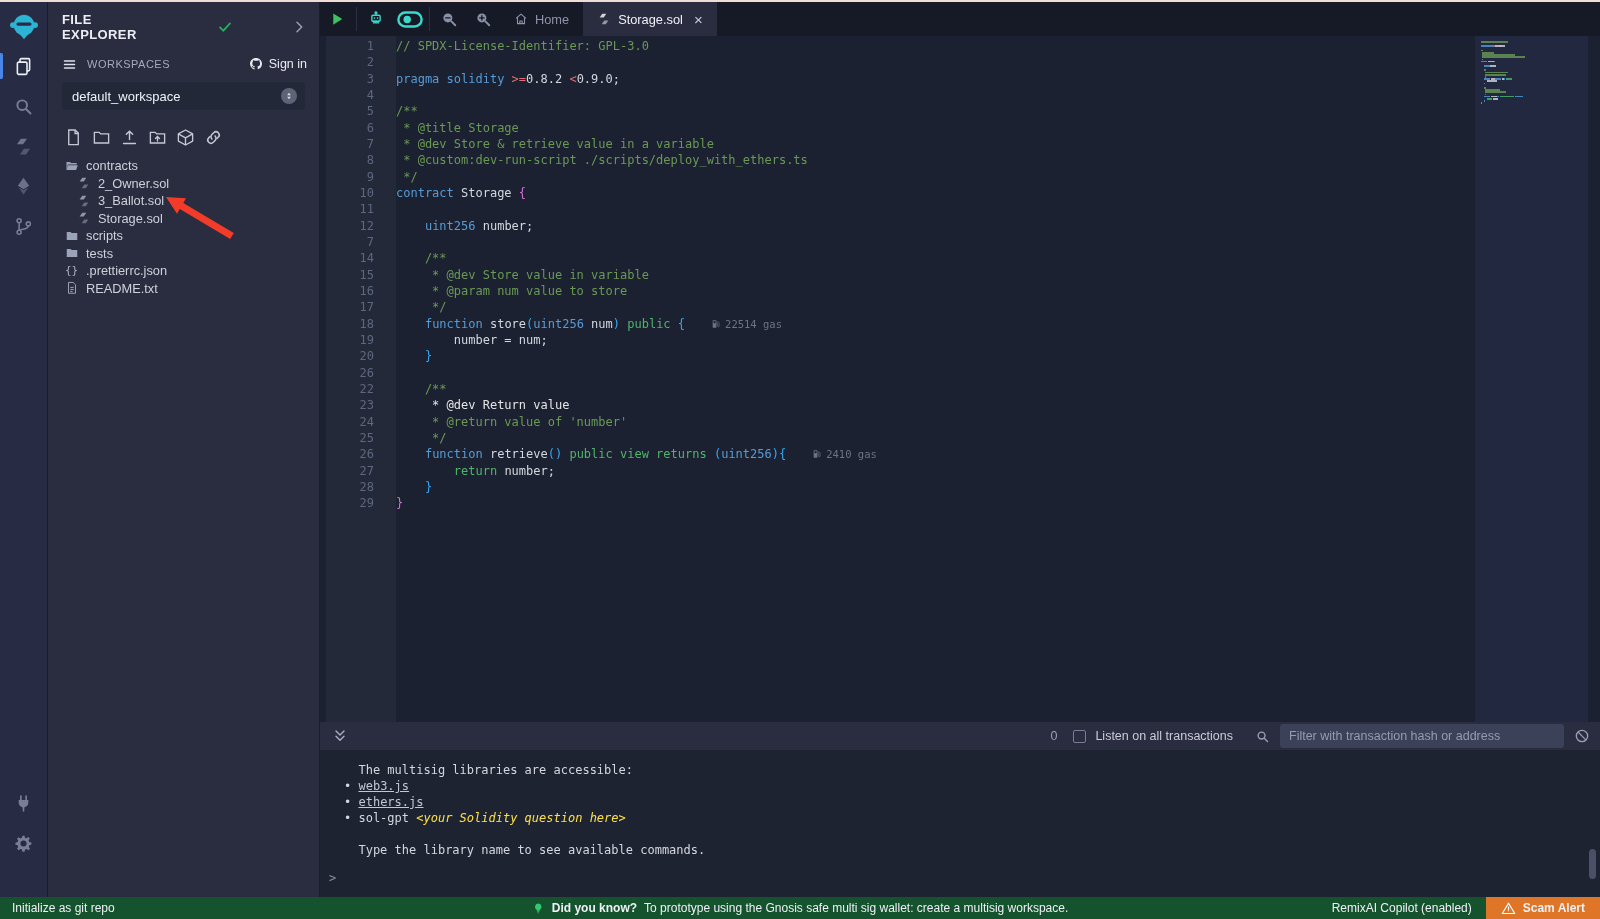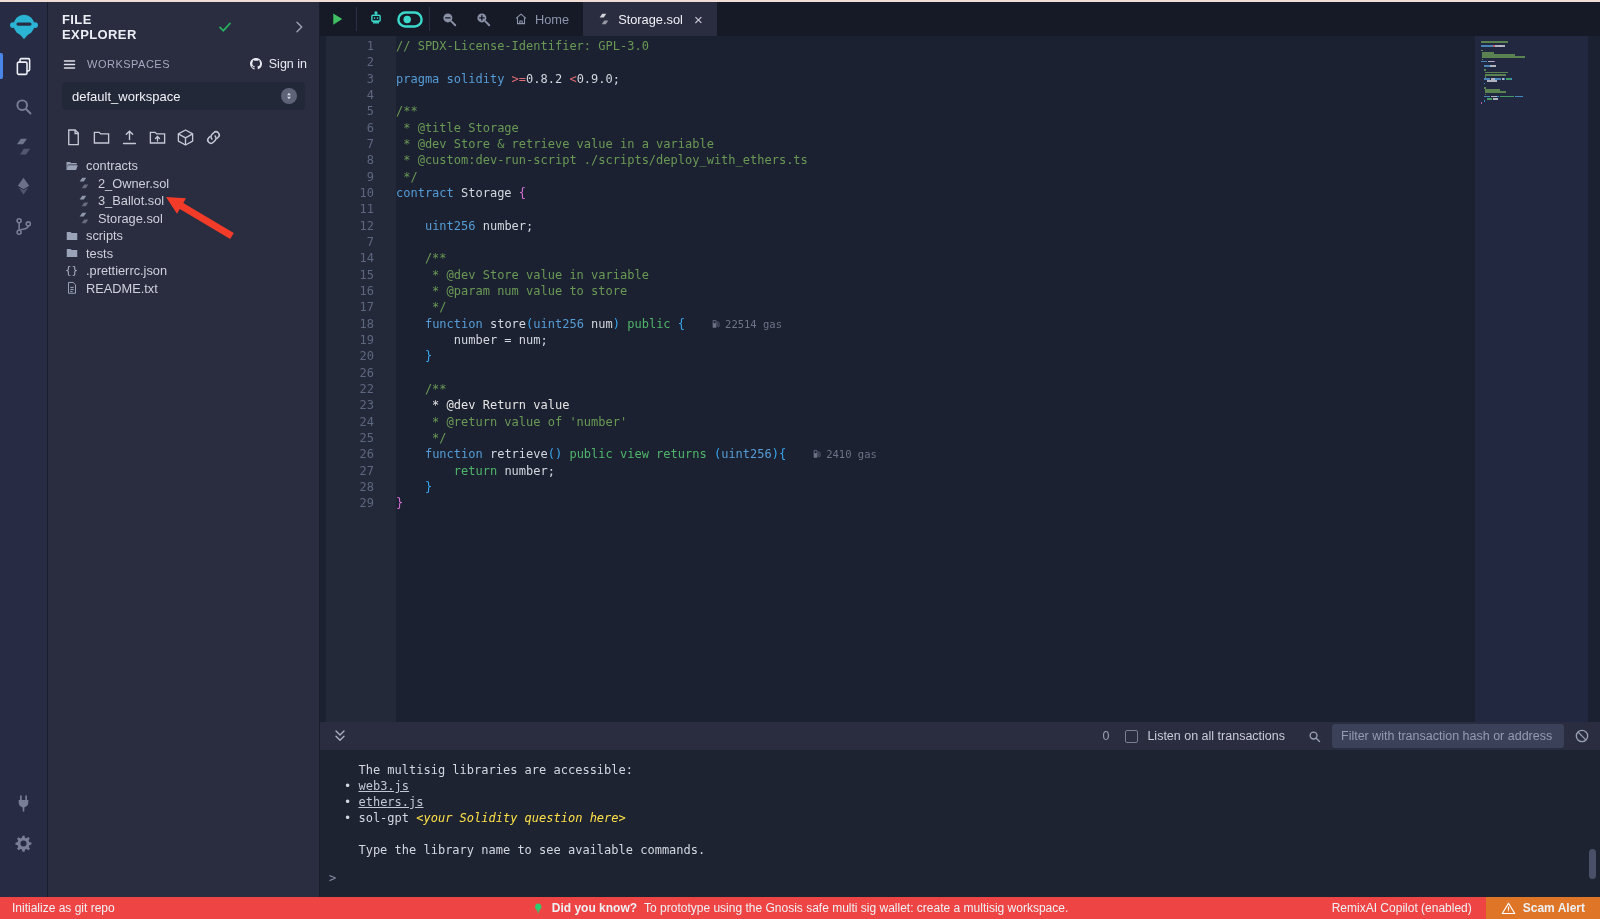--- a/index.html
+++ b/index.html
@@ -69,34 +69,34 @@
   .mm-seg { height:100%; }
   .scrolltrack { position:absolute; right:0; top:0; bottom:0; width:12px; background:#1b2130; }
 
   .termbar { position:absolute; left:0; right:0; bottom:147px; height:28px; background:#2a2c3f; display:flex; align-items:center; padding:0 10px 0 12px; }
   .term-expand { color:#aab0c2; width:16px; height:16px; cursor:pointer; }
   .termbar .grow { flex:1; }
   .term-badge { color:#9aa0b4; font-size:12.5px; margin-right:16px; }
   .term-check { width:13px; height:13px; border:1px solid #777d93; border-radius:2px; background:transparent; margin-right:9px; cursor:pointer; }
   .term-listen { color:#c9ccd8; font-size:12.5px; margin-right:22px; }
   .term-search { color:#9aa0b4; width:15px; height:15px; margin-right:10px; cursor:pointer; }
-  .term-input { width:232px; height:24px; background:#3c415a; border:none; border-radius:3px; color:#bef264; font-size:12.5px; padding:0 9px; font-family:"Liberation Sans", sans-serif; }
+  .term-input { width:284px; height:24px; background:#3c415a; border:none; border-radius:3px; color:#bef264; font-size:12.5px; padding:0 9px; font-family:"Liberation Sans", sans-serif; }
   .term-input::placeholder { color:#959bb0; }
   .term-block { color:#9aa0b4; width:16px; height:16px; margin-left:10px; cursor:pointer; }
 
   .terminal { position:absolute; left:0; right:0; bottom:0; height:147px; background:#1d2331; font-family:"DejaVu Sans Mono", monospace; font-size:12px; color:#b8bcc9; }
   #term-lines { padding:12px 0 0 24px; }
   .t-line { height:16px; line-height:16px; white-space:pre; }
   .t-link { text-decoration:underline; cursor:pointer; }
   .t-it { font-style:italic; }
   .t-prompt { padding-left:9px; margin-top:12px; color:#8a90a5; }
   .term-thumb { position:absolute; right:4px; bottom:18px; width:7px; height:30px; border-radius:4px; background:#4a5068; cursor:pointer; }
 
   
-  .statusbar { position:absolute; left:0; right:0; bottom:0; height:22px; background:#ef4444; color:#eef1f5; font-size:12px; display:flex; align-items:center; }
+  .statusbar { position:absolute; left:0; right:0; bottom:0; height:22px; background:#14532d; color:#eef1f5; font-size:12px; display:flex; align-items:center; }
   .sb-left { margin-left:12px; cursor:pointer; }
   .sb-tip { position:absolute; left:50%; transform:translateX(-50%); display:flex; align-items:center; gap:7px; white-space:nowrap; }
   .sb-tip svg { width:13px; height:13px; color:#2ecc71; }
   .sb-tip b { font-weight:bold; }
   .sb-right { margin-left:auto; display:flex; align-items:center; height:100%; }
   .sb-copilot { margin-right:14px; }
   .sb-scam { background:#de7527; height:100%; display:flex; align-items:center; gap:7px; padding:0 15px; font-weight:bold; cursor:pointer; }
   .sb-scam svg { width:15px; height:15px; color:#fff; }
 
   .arrow-overlay { position:absolute; left:0; top:0; width:1600px; height:919px; pointer-events:none; }

